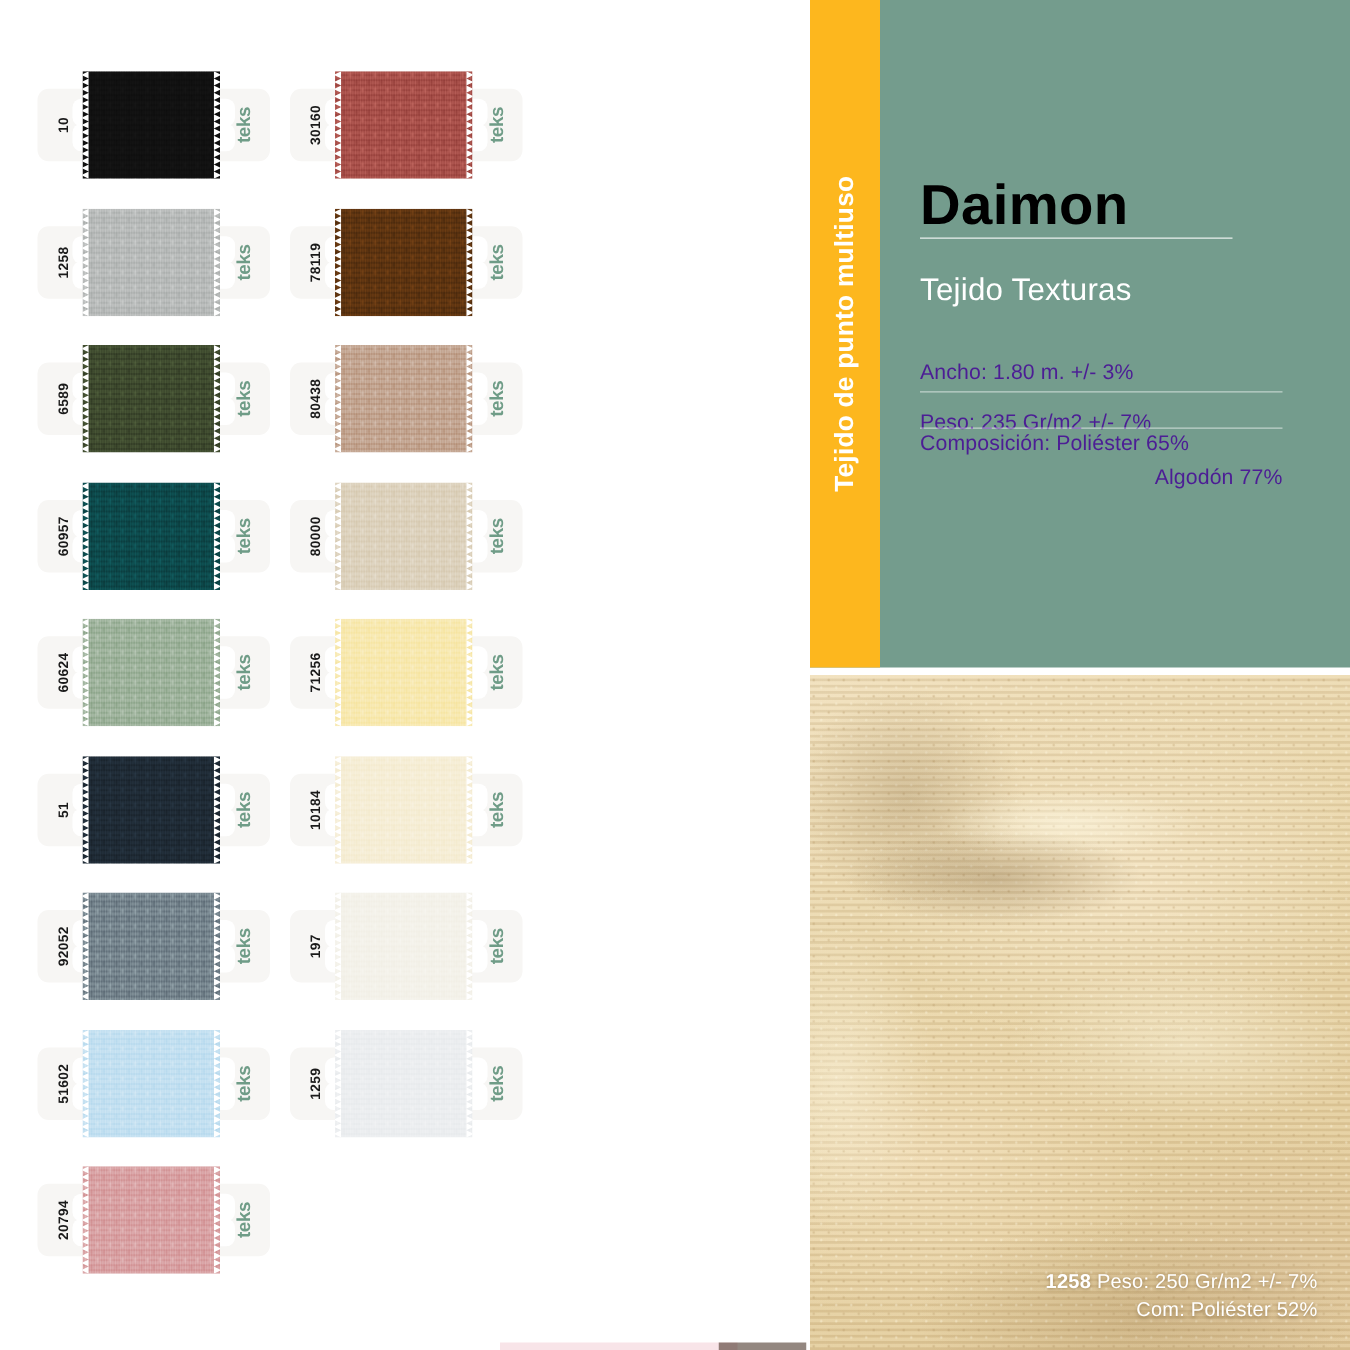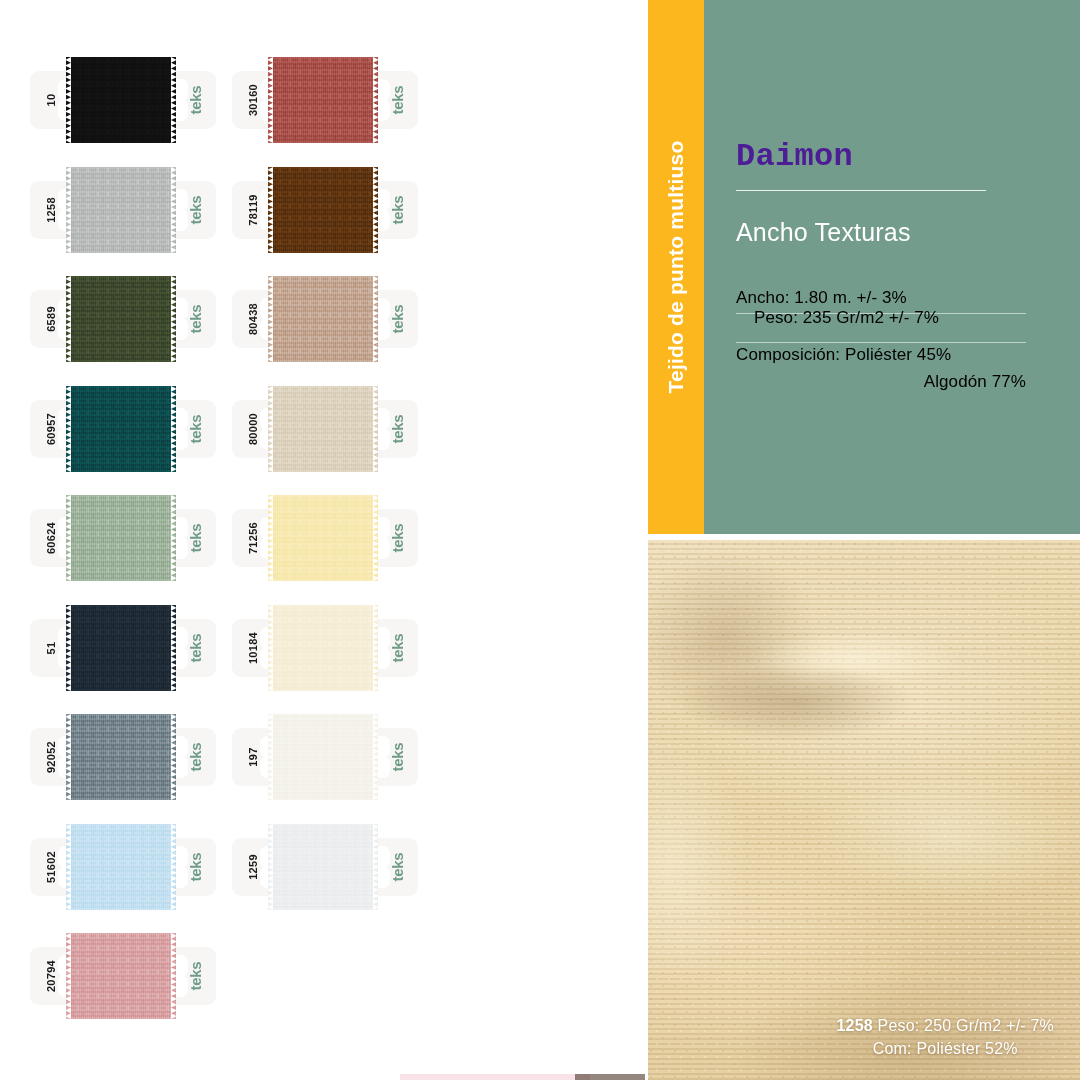--- a/index.html
+++ b/index.html
@@ -104,46 +104,45 @@
     transform:rotate(-90deg);
     display:flex;align-items:center;justify-content:center;
     color:#ffffff;font-size:21px;font-weight:700;
     letter-spacing:.2px;white-space:nowrap;
   }
   #panel-content{
     position:absolute;left:88px;top:0;right:30px;bottom:0;
   }
   #product-title{
     position:absolute;left:0;top:138px;
-    font-size:32px;font-weight:700;color:#4c1d95;
+    font-size:45px;font-weight:700;color:#000000;
     letter-spacing:.3px;
-    font-family:Liberation Mono, monospace;
   }
   #title-rule{
     position:absolute;left:0;top:190px;width:250px;height:1px;
     background:rgba(255,255,255,.85);
   }
   #product-subtitle{
     position:absolute;left:0;top:218px;
     font-size:25px;color:#ffffff;font-weight:400;
     letter-spacing:.2px;
   }
   .spec-row{
     position:absolute;left:0;width:290px;
-    font-size:17px;color:#000000;font-weight:400;
+    font-size:17px;color:#4c1d95;font-weight:400;
     letter-spacing:.1px;
     padding-bottom:5px;
   }
   .spec-rule{
     position:absolute;left:0;width:290px;height:1px;
     background:rgba(255,255,255,.55);
   }
   #spec-ancho{top:288px;}
   #rule-1{top:313px;}
-  #spec-peso{top:308px;margin-left:18px;}
+  #spec-peso{top:328px;}
   #rule-2{top:342px;}
   #spec-comp{top:345px;}
   #spec-comp2{top:372px;text-align:right;width:290px;}
 
   
   #fabric-photo{
     position:absolute;left:648px;top:540px;
     width:432px;height:540px;
     overflow:hidden;
     background:#e9d5a9;
@@ -171,21 +170,21 @@
     background:
       radial-gradient(ellipse 170px 55px at 34% 30%, rgba(120,92,52,.30) 0%, rgba(120,92,52,0) 70%),
       radial-gradient(ellipse 150px 40px at 48% 22%, rgba(255,250,230,.55) 0%, rgba(255,250,230,0) 70%),
       radial-gradient(ellipse 130px 120px at 18% 18%, rgba(120,92,52,.22) 0%, rgba(120,92,52,0) 72%),
       radial-gradient(ellipse 200px 90px at 70% 55%, rgba(255,252,235,.35) 0%, rgba(255,252,235,0) 72%),
       radial-gradient(ellipse 110px 180px at 5% 60%, rgba(255,250,232,.40) 0%, rgba(255,250,232,0) 70%),
       radial-gradient(ellipse 240px 110px at 60% 95%, rgba(140,108,62,.22) 0%, rgba(140,108,62,0) 72%);
   }
   #photo-caption{
     position:absolute;right:26px;bottom:20px;
-    text-align:center;color:#ffffff;
+    text-align:right;color:#ffffff;
     text-shadow:0 1px 3px rgba(90,65,25,.45);
     line-height:1.45;
   }
   .cap-line{font-size:16px;font-weight:400;letter-spacing:.2px;}
   .cap-code{font-weight:700;}
 
   
   .bottom-strip{position:absolute;bottom:0;height:6px;}
 </style>
 </head>
@@ -604,27 +603,27 @@
     <div class="bottom-strip" style="left: 575px; width: 70px; background: rgb(58, 36, 24); opacity: 0.55;"></div>
   </div>
 
 <div id="info-panel">
   <div id="yellow-band">
     <div id="band-text">Tejido de punto multiuso</div>
   </div>
   <div id="panel-content">
     <div id="product-title">Daimon</div>
     <div id="title-rule"></div>
-    <div id="product-subtitle">Ancho Texturas</div>
+    <div id="product-subtitle">Tejido Texturas</div>
 
     <div class="spec-row" id="spec-ancho">Ancho: 1.80 m. +/- 3%</div>
     <div class="spec-rule" id="rule-1"></div>
     <div class="spec-row" id="spec-peso">Peso: 235 Gr/m2 +/- 7%</div>
     <div class="spec-rule" id="rule-2"></div>
-    <div class="spec-row" id="spec-comp">Composición:  Poliéster 45%</div>
+    <div class="spec-row" id="spec-comp">Composición:  Poliéster 65%</div>
     <div class="spec-row" id="spec-comp2">Algodón 77%</div>
   </div>
 </div>
 
 <div id="fabric-photo">
   <div id="photo-base"></div>
   <div id="photo-knit"></div>
   <div id="photo-folds"></div>
   <div id="photo-caption">
     <div class="cap-line"><span class="cap-code">1258</span><span> Peso: 250 Gr/m2 +/- 7%</span></div>

